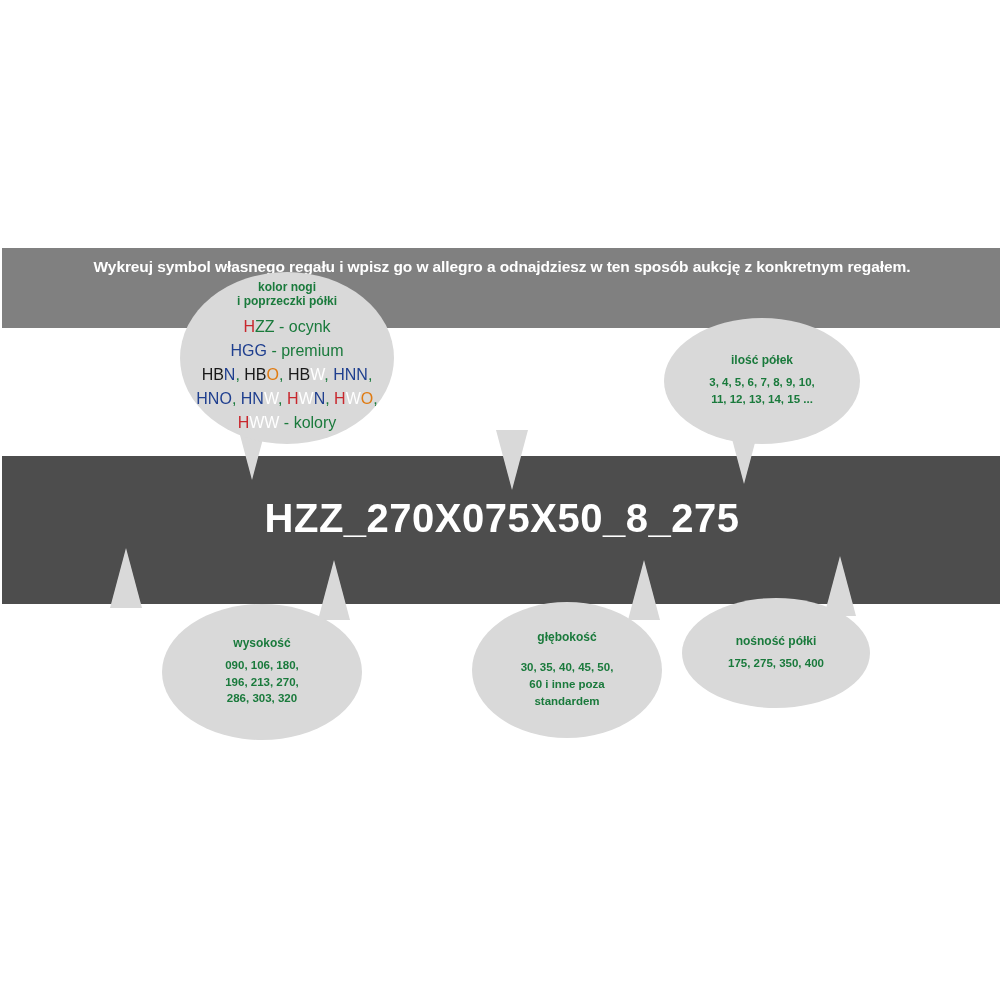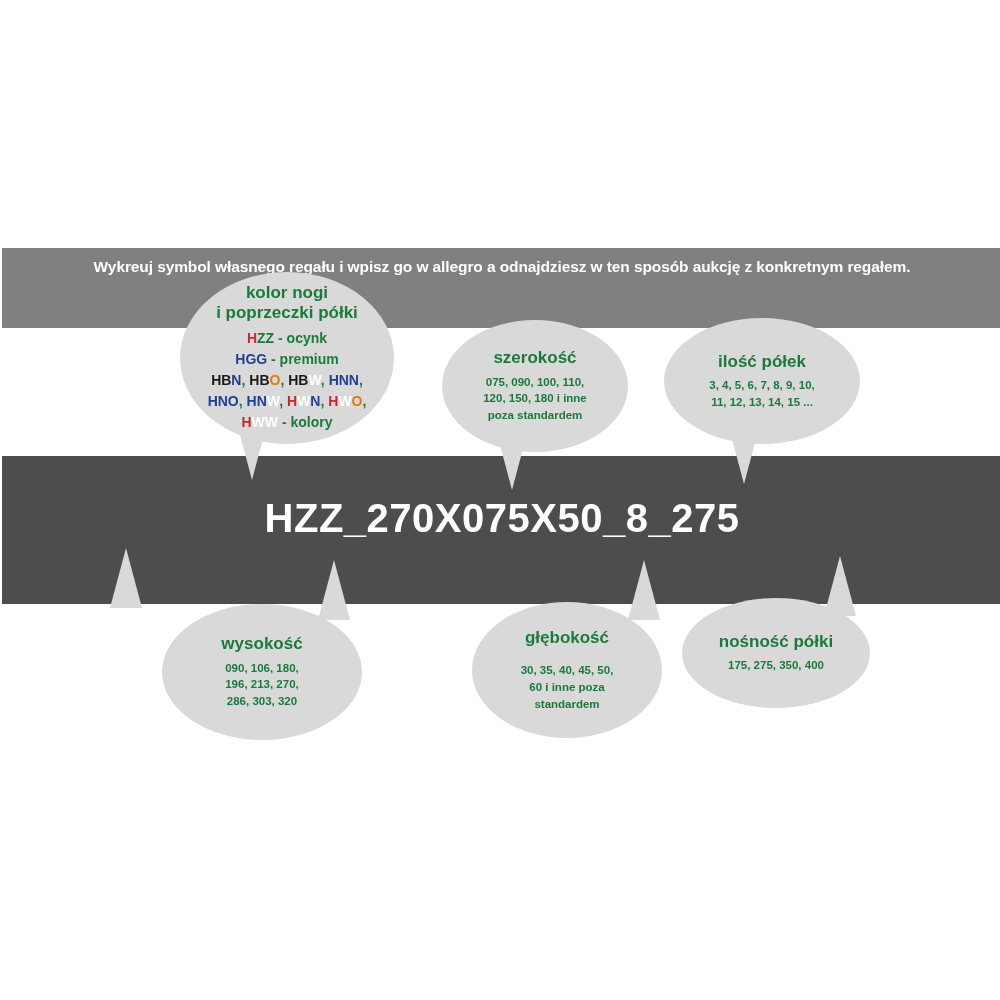--- a/index.html
+++ b/index.html
@@ -81,21 +81,21 @@
     box-sizing: border-box;
     text-align: center;
     color: #1a7a3c;
     display: flex;
     flex-direction: column;
     align-items: center;
     justify-content: center;
     padding: 6px 10px;
   }
   .bubble .b-title {
-    font-size: 17px;
+    font-size: 12px;
     font-weight: bold;
     color: #1a7a3c;
     line-height: 1.15;
     margin-bottom: 6px;
   }
   .bubble .b-body {
     font-size: 11.5px;
     font-weight: bold;
     color: #1a7a3c;
     line-height: 1.45;
@@ -120,21 +120,21 @@
   }
 
   
   .c-green  { color: #1a7a3c; }
   .c-red    { color: #c8272d; }
   .c-orange { color: #e07b12; }
   .c-white  { color: #ffffff; }
   .c-dark   { color: #1a1a1a; }
   .c-navy   { color: #1f3f8f; }
 
-  .kolor-lines { font-size: 14px; font-weight: bold; line-height: 1.5; }
+  .kolor-lines { font-size: 16px; font-weight: normal; line-height: 1.5; }
   .kolor-lines div { white-space: nowrap; }
 
   
   #bubble-kolor   { left: 178px; top: 272px; width: 214px; height: 172px; }
   #bubble-szer    { left: 440px; top: 320px; width: 186px; height: 132px; }
   #bubble-ilosc   { left: 662px; top: 318px; width: 196px; height: 126px; }
   #bubble-helios  { left: 40px;  top: 590px; width: 136px; height: 66px;  }
   #bubble-wys     { left: 160px; top: 604px; width: 200px; height: 136px; }
   #bubble-gleb    { left: 470px; top: 602px; width: 190px; height: 136px; gap: 9px; }
   #bubble-nosn    { left: 680px; top: 598px; width: 188px; height: 110px; }
@@ -178,26 +178,20 @@
       </div>
       <div>
         <span class="c-navy">HNO</span><span class="c-green">, </span><span class="c-navy">HN</span><span class="c-white">W</span><span class="c-green">, </span><span class="c-red">H</span><span class="c-white">W</span><span class="c-navy">N</span><span class="c-green">, </span><span class="c-red">H</span><span class="c-white">W</span><span class="c-orange">O</span><span class="c-green">,</span>
       </div>
       <div>
         <span class="c-red">H</span><span class="c-white">WW</span><span class="c-green"> - kolory</span>
       </div>
     </div>
   </div>
 
-  <div class="bubble" id="bubble-szer">
-    <div class="b-title">szerokość</div>
-    <div class="b-body" style="white-space:pre-line;">075, 090, 100, 110,
-120, 150, 180  i inne
-poza standardem</div>
-  </div>
 
   <div class="bubble" id="bubble-ilosc">
     <div class="b-title">ilość półek</div>
     <div class="b-body" style="white-space:pre-line;">3, 4, 5, 6, 7, 8, 9, 10,
 11, 12, 13, 14, 15 ...</div>
   </div>
 
 
   <div class="bubble" id="bubble-wys">
     <div class="b-title">wysokość</div>

